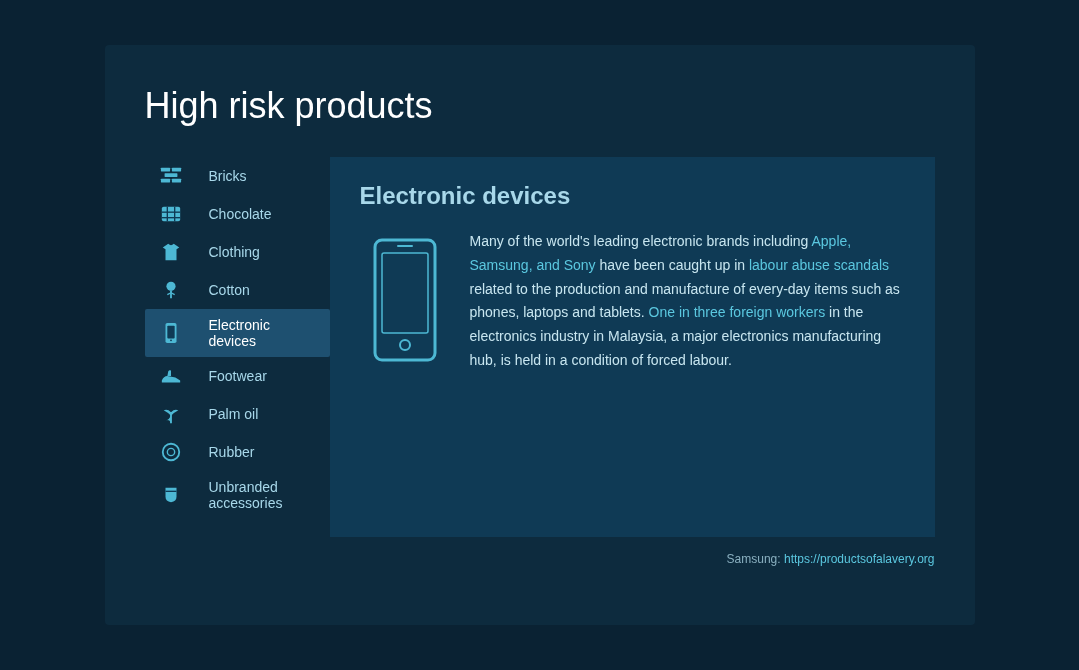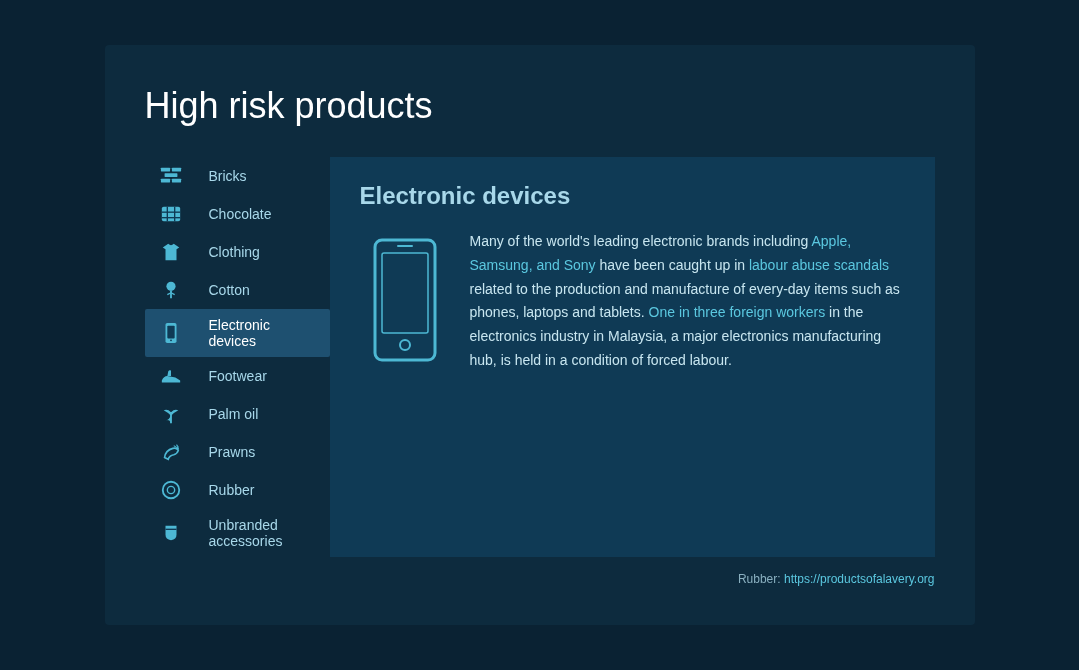--- a/index.html
+++ b/index.html
@@ -191,31 +191,20 @@
           <svg viewBox="0 0 24 24" xmlns="http://www.w3.org/2000/svg">
             <line x1="12" y1="22" x2="12" y2="10" stroke="#4db8d4" stroke-width="2"></line>
             <path d="M12 10 Q8 6 4 8 Q8 10 12 14"></path>
             <path d="M12 10 Q16 6 20 8 Q16 10 12 14"></path>
             <path d="M12 14 Q10 18 7 19 Q10 17 12 22"></path>
           </svg>
         </div>
         <span>Palm oil</span>
       </div>
 
-      <div class="sidebar-item">
-        <div class="sidebar-icon">
-          <svg viewBox="0 0 24 24" xmlns="http://www.w3.org/2000/svg">
-            <path d="M5 18 Q6 10 14 8 Q18 7 20 10 Q19 14 15 15 Q10 16 9 20 Z" fill="none" stroke="#4db8d4" stroke-width="1.8"></path>
-            <circle cx="19" cy="8" r="1.5"></circle>
-            <line x1="15" y1="5" x2="18" y2="7" stroke="#4db8d4" stroke-width="1.2"></line>
-            <line x1="18" y1="4" x2="20" y2="7" stroke="#4db8d4" stroke-width="1.2"></line>
-          </svg>
-        </div>
-        <span>Prawns</span>
-      </div>
 
 
       <div class="sidebar-item">
         <div class="sidebar-icon">
           <svg viewBox="0 0 24 24" xmlns="http://www.w3.org/2000/svg">
             <circle cx="12" cy="12" r="9" fill="none" stroke="#4db8d4" stroke-width="2"></circle>
             <circle cx="12" cy="12" r="4" fill="none" stroke="#4db8d4" stroke-width="1.5"></circle>
           </svg>
         </div>
         <span>Rubber</span>
@@ -245,16 +234,16 @@
             <line x1="28" y1="11" x2="42" y2="11" stroke="#4db8d4" stroke-width="2" stroke-linecap="round"></line>
           </svg>
         </div>
         <div class="panel-text">
           <span>Many of the world's leading electronic brands including </span><a href="#" class="link-blue">Apple, Samsung, and Sony</a><span> have been caught up in </span><a href="#" class="link-blue">labour abuse scandals</a><span> related to the production and manufacture of every-day items such as phones, laptops and tablets. </span><a href="#" class="link-blue">One in three foreign workers</a><span> in the electronics industry in Malaysia, a major electronics manufacturing hub, is held in a condition of forced labour.</span>
         </div>
       </div>
     </div>
   </div>
   <div class="source-line">
-    <span>Rubber:</span>
+    <span>Samsung:</span>
     <a href="#" class="link-blue">https://productsofalavery.org</a>
   </div>
 </div>
 
 </body></html>

